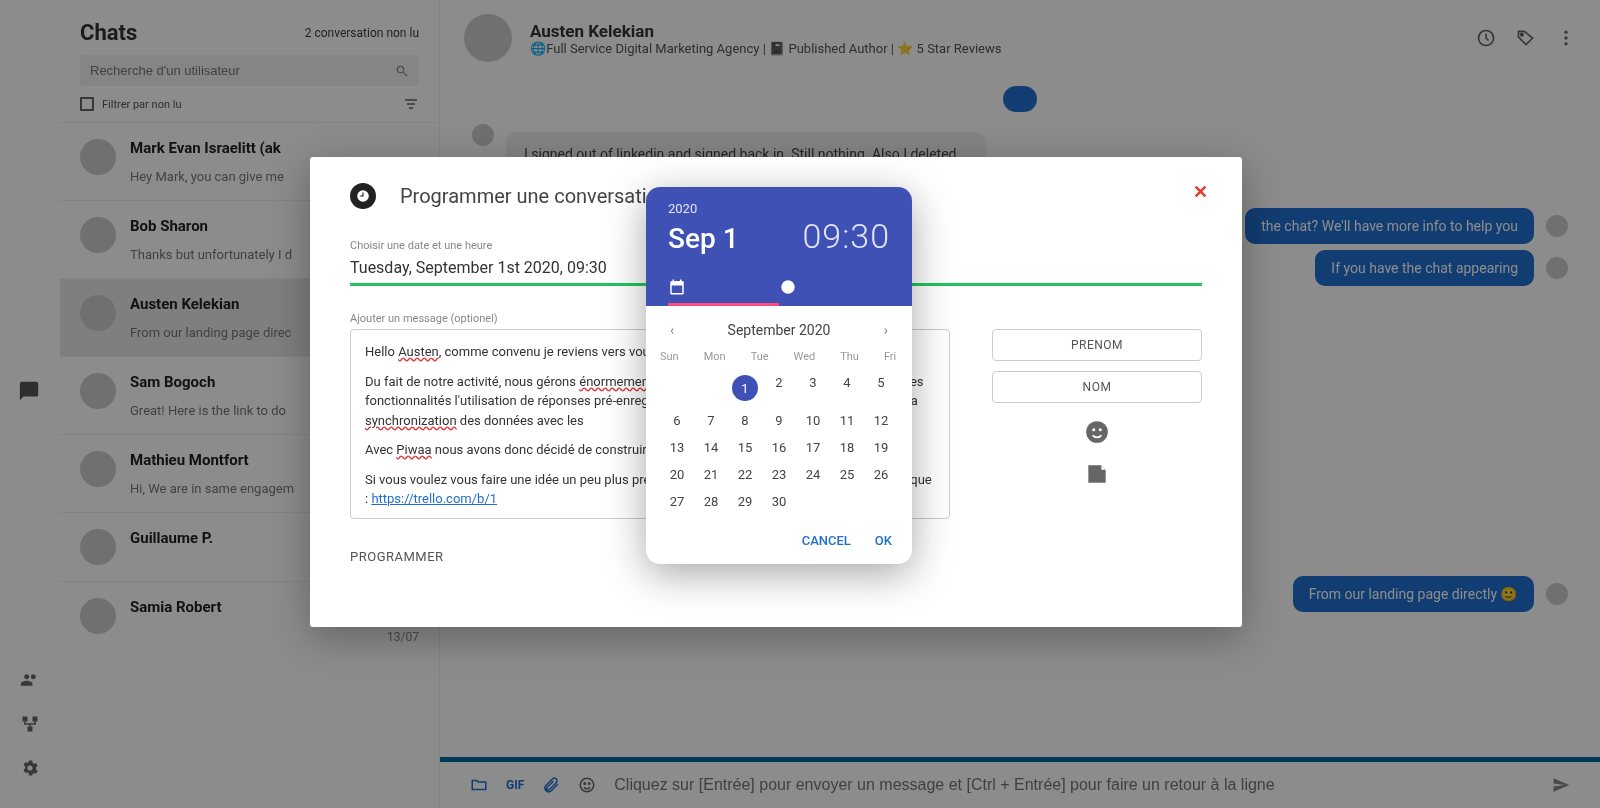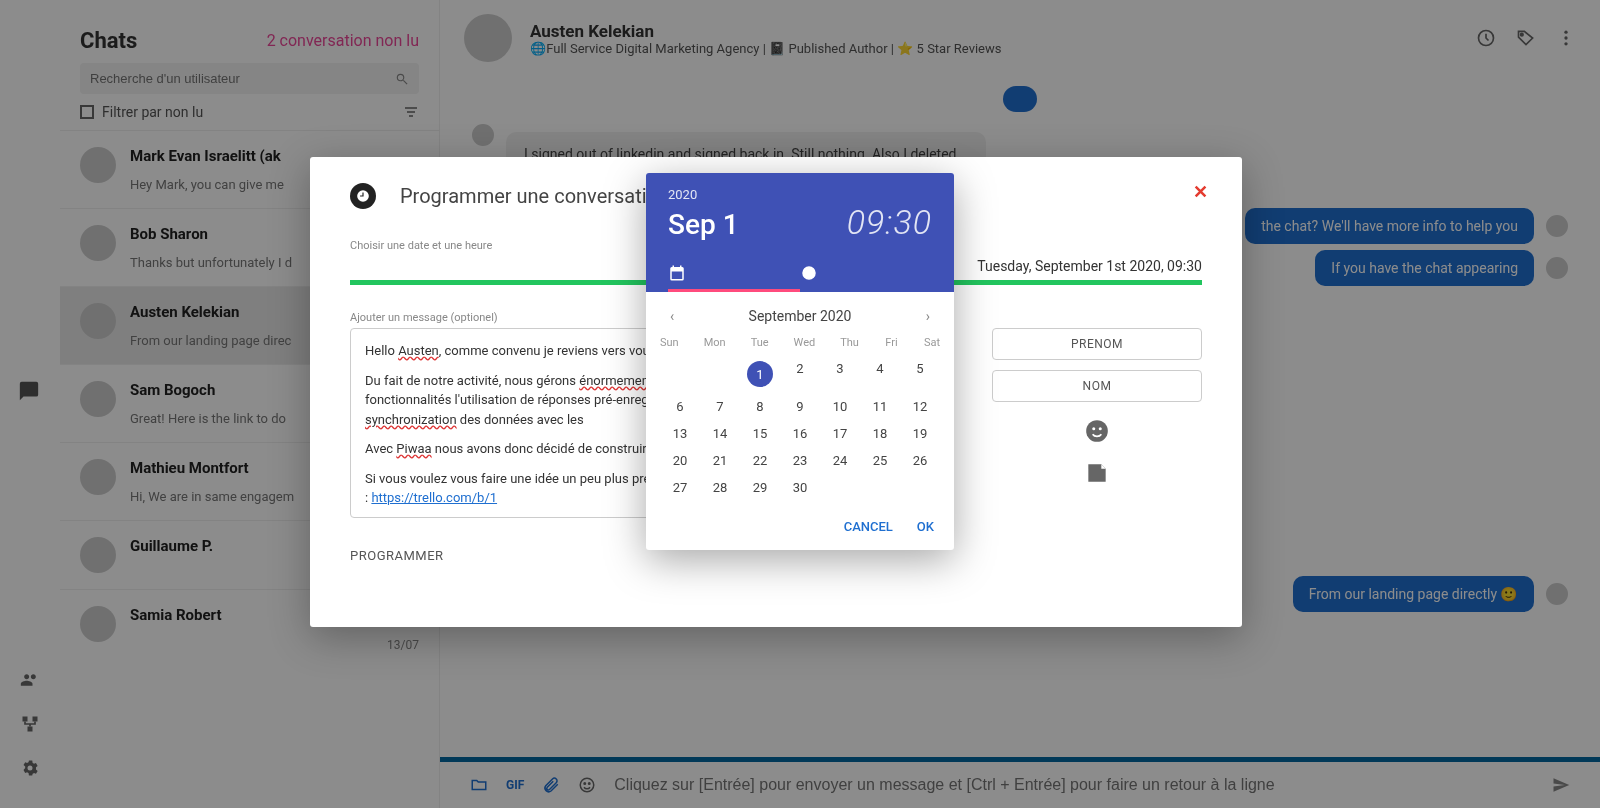--- a/index.html
+++ b/index.html
@@ -1,28 +1,28 @@
 <!DOCTYPE html>
 <html><head>
 <meta charset="utf-8">
 <style>
   * { box-sizing: border-box; margin: 0; padding: 0; }
   body { font-family: -apple-system, BlinkMacSystemFont, "Segoe UI", Roboto, Arial, sans-serif; background:#fff; width:1600px; height:808px; overflow:hidden; position:relative; color:#333; }
   
   .app { display:flex; height:100%; }
   .narrow-rail { width:60px; display:flex; flex-direction:column; justify-content:flex-end; align-items:center; gap:24px; padding-bottom:30px; }
   .narrow-rail .icon { color:#666; }
-  .sidebar { width:380px; border-right:1px solid #eee; display:flex; flex-direction:column; padding-top:28px; }
+  .sidebar { width:380px; border-right:1px solid #eee; display:flex; flex-direction:column; padding-top:20px; }
   .sidebar-header { display:flex; justify-content:space-between; align-items:center; padding:0 20px 10px 20px; }
   .sidebar-header h1 { font-size:22px; font-weight:700; }
-  .sidebar-header .unread { font-size:16px; color:#ec4899; }
+  .sidebar-header .unread { font-size:12px; color:#404040; }
   .search-row { padding:0 20px 10px 20px; }
   .search-box { background:#f3f3f3; border-radius:4px; display:flex; align-items:center; padding:8px 10px; }
   .search-box input { border:none; background:transparent; flex:1; font-size:13px; outline:none; color:#14532d; }
-  .filter-row { display:flex; align-items:center; justify-content:space-between; padding:0 20px 10px 20px; font-size:14px; color:#555; }
+  .filter-row { display:flex; align-items:center; justify-content:space-between; padding:0 20px 10px 20px; font-size:11px; color:#555; }
   .filter-row .left { display:flex; align-items:center; gap:8px; }
   .chk { width:14px; height:14px; border:2px solid #666; display:inline-block; }
   .convo-list { flex:1; overflow:auto; }
   .convo { padding:16px 20px; border-top:1px solid #eee; display:flex; gap:14px; align-items:flex-start; position:relative; }
   .convo.selected { background:#e8e8e8; }
   .avatar { width:36px; height:36px; border-radius:50%; background:#ccc; flex:0 0 36px; }
   .convo .name { font-weight:700; font-size:15px; color:#222; }
   .convo .preview { font-size:13px; color:#777; margin-top:12px; }
   .convo .date { position:absolute; right:20px; bottom:6px; font-size:12px; color:#888; }
   .convo .unread-env { position:absolute; right:20px; top:14px; color:#666; font-size:14px; }
@@ -42,38 +42,38 @@
   .chat-input input { flex:1; border:none; outline:none; font-size:16px; color:#888; }
   
   .overlay { position:absolute; inset:0; background:rgba(0,0,0,0.45); }
   
   .dialog { position:absolute; left:310px; top:157px; width:932px; height:470px; background:#fff; border-radius:3px; box-shadow:0 10px 40px rgba(0,0,0,0.3); padding:26px 40px; }
   .dialog .close { position:absolute; top:24px; right:34px; color:#e43b2f; font-size:18px; font-weight:700; cursor:pointer; }
   .dialog .d-head { display:flex; align-items:center; gap:24px; }
   .dialog .clk { width:26px; height:26px; border-radius:50%; background:#222; display:flex; align-items:center; justify-content:center; color:#fff; }
   .dialog .d-title { font-size:20px; color:#444; }
   .dialog .field-lbl { font-size:11px; color:#888; margin-top:30px; }
-  .dialog .field-val { font-size:14px; color:#333; border-bottom:5px solid #22c55e; padding:6px 0;text-align:right; }
+  .dialog .field-val { font-size:16px; color:#333; border-bottom:3px solid #22c55e; padding:6px 0; }
   .dialog .msg-label { font-size:11px; color:#888; margin-top:26px; }
   .dialog .body-row { display:flex; gap:42px; margin-top:4px; align-items:flex-start; }
   .dialog .msg-box { border:1px solid #ccc; border-radius:4px; padding:12px 14px; font-size:13px; color:#333; line-height:1.5; width:610px; height:190px; }
   .msg-box p { margin-bottom:10px; }
   .msg-box .u { text-decoration:underline; text-decoration-color:#d33; text-decoration-style:wavy; }
   .msg-box a { color:#1f6fd0; text-decoration:underline; }
   .dialog .side-col { display:flex; flex-direction:column; gap:10px; align-items:center; }
   .chip-btn { border:1px solid #ccc; border-radius:4px; width:210px; text-align:center; padding:8px 0; font-size:12px; color:#555; letter-spacing:0.5px; }
   .side-icn { color:#666; font-size:24px; margin-top:6px; }
   .dialog .confirm { margin-top:30px; font-size:13px; color:#555; letter-spacing:0.5px; }
   
-  .picker { position:absolute; left:646px; top:173px; width:308px; background:#fff; border-radius:3px; box-shadow:0 10px 40px rgba(0,0,0,0.35); overflow:hidden; z-index:30; }
+  .picker { position:absolute; left:646px; top:187px; width:266px; background:#fff; border-radius:14px; box-shadow:0 10px 40px rgba(0,0,0,0.35); overflow:hidden; z-index:30; }
   .picker .p-head { background:#3f51b5; color:#fff; padding:14px 22px 0 22px; }
   .picker .yr { font-size:13px; opacity:0.85; }
   .picker .big-row { display:flex; justify-content:space-between; align-items:baseline; }
   .picker .monthday { font-size:28px; font-weight:500; }
-  .picker .time { font-size:34px; font-weight:300; opacity:0.85; letter-spacing:1px;font-style:italic; }
+  .picker .time { font-size:34px; font-weight:300; opacity:0.85; letter-spacing:1px; }
   .picker .tabs { display:flex; margin-top:12px; }
   .picker .tab { flex:1; text-align:center; padding:10px 0; position:relative; }
   .picker .tab.active::after { content:""; position:absolute; left:0; right:0; bottom:0; height:3px; background:#ff4b7d; }
   .picker .tab svg { fill:#fff; }
   .p-body { padding:12px 14px 8px 14px; }
   .nav-row { display:flex; align-items:center; justify-content:space-between; font-size:14px; color:#444; padding:2px 4px 10px 4px; }
   .nav-row .chev { color:#888; cursor:pointer; padding:2px 6px; }
   .dow { display:grid; grid-template-columns:repeat(7,1fr); text-align:center; font-size:11px; color:#999; margin-bottom:6px;gap:25px; }
   .days { display:grid; grid-template-columns:repeat(7,1fr); text-align:center; font-size:13px; color:#444; }
   .days .cell { padding:6px 0; cursor:pointer; }

